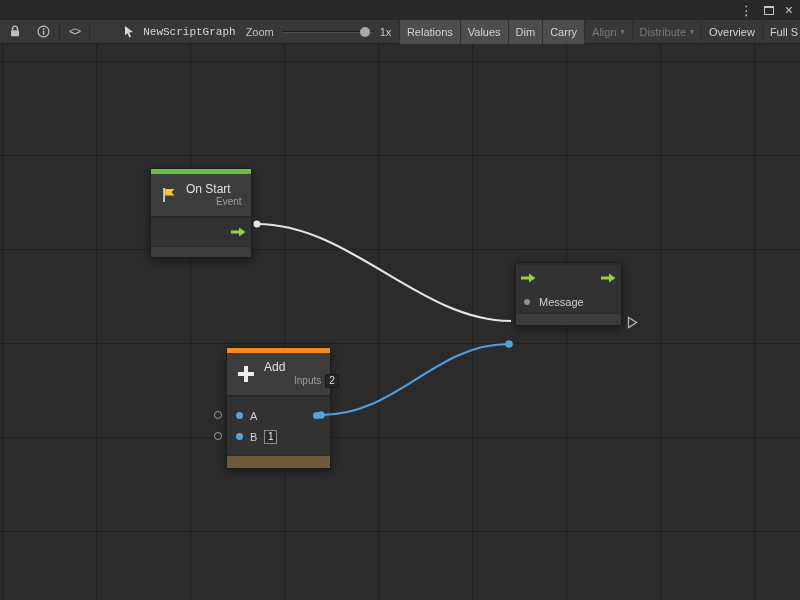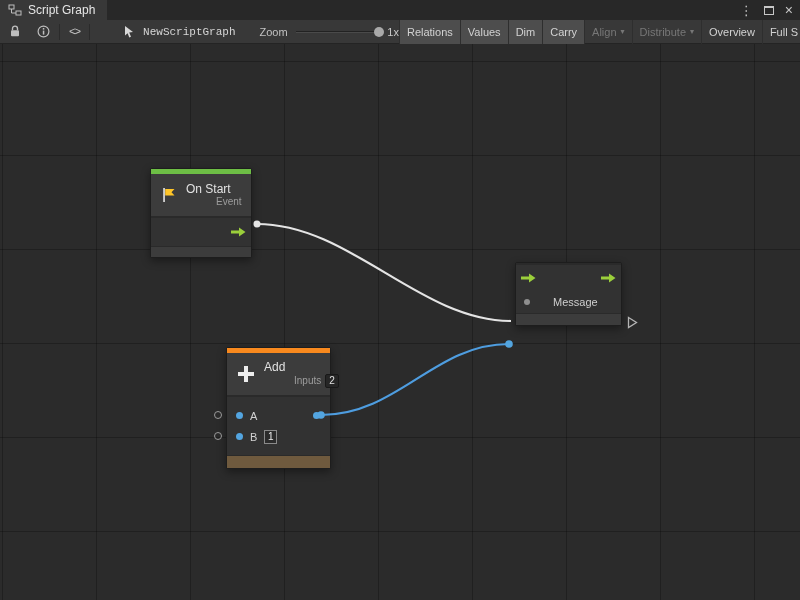--- a/index.html
+++ b/index.html
@@ -18,21 +18,21 @@
   .closex { font-size:14px; line-height:1; }
 
   
   .toolbar { position:absolute; top:20px; left:0; width:800px; height:24px;
     background:#383838; border-bottom:1px solid #242424; display:flex; align-items:center;
     color:#c9c9c9; font-size:11px; white-space:nowrap; }
   .ticon { display:inline-flex; align-items:center; justify-content:center; height:24px; padding:0 4px; }
   .sep { width:1px; height:16px; background:#2b2b2b; margin:0 5px; }
   .code-icon { font-family:"Liberation Mono", monospace; font-size:11px; color:#c9c9c9; letter-spacing:-1px; }
   .graph-name { color:#d6d6d6; margin-left:4px;font-family:Liberation Mono, monospace; }
-  .zoom-label { margin-left:24px; color:#c2c2c2; }
+  .zoom-label { margin-left:10px; color:#c2c2c2; }
   .slider { position:relative; width:92px; height:24px; margin-left:8px; }
   .slider .track { position:absolute; top:11px; left:0; right:0; height:2px; background:#222; border-bottom:1px solid #4a4a4a; }
   .slider .handle { position:absolute; top:7px; left:78px; width:10px; height:10px; border-radius:50%; background:#a9a9a9; }
   .zoom-value { margin-left:6px; color:#c9c9c9; }
   .tb-group { margin-left:auto; display:flex; height:24px; align-items:stretch; }
   .tb-btn { display:flex; align-items:center; padding:4px 7px; border-left:1px solid #2e2e2e; color:#d2d2d2; cursor:default; }
   .tb-btn.on { background:#4d4d4d; }
   .tb-btn.disabled { color:#777; }
   .tb-btn .dd { font-size:8px; margin-left:4px; color:inherit; }
   .tb-btn.last { padding-right:2px; }
@@ -52,21 +52,21 @@
   .accent { height:5px; }
   .accent.green { background:var(--accent-green); }
   .accent.orange { background:var(--accent-orange); }
   .nhead { height:42px; background:#3c3c3c; display:flex; align-items:center; padding:0 9px; gap:8px; }
   .nhead.tall { height:44px; }
   .ntitle { font-size:12px; color:#e2e2e2; line-height:14px; }
   .nsub { font-size:10px; color:#9d9d9d; line-height:12px;padding-left:30px; }
   .ndiv { height:2px; background:#2a2a2a; }
   .nports { background:#323232; }
   .flowrow { display:flex; align-items:center; padding:0 5px; }
-  .msgrow { height:22px; display:flex; align-items:center; padding:0 8px; gap:23px;
+  .msgrow { height:22px; display:flex; align-items:center; padding:0 8px; gap:9px;
     background:#323232; font-size:11px; color:#cfcfcf; }
   .nfooter { background:#3c3c3c; border-top:1px solid #2a2a2a; }
   .nfooter.brown { background:var(--footer-brown); }
   .dot { width:7px; height:7px; border-radius:50%; display:inline-block; }
   .dot.blue { background:var(--port-blue); }
   .dot.gray { width:6px; height:6px; background:#8f8f8f; }
   .hollow { position:absolute; left:-13px; width:8px; height:8px; border-radius:50%;
     border:1.5px solid #9a9a9a; background:transparent; }
   .prow { height:21px; display:flex; align-items:center; padding:0 0 0 9px; gap:7px;
     font-size:11px; color:#d2d2d2; position:relative; }
@@ -75,30 +75,20 @@
     color:#ececec; font-size:10px; text-align:center; line-height:12px; padding:0 2px; }
   .badge { background:#262626; border:1px solid #181818; border-radius:2px; color:#e0e0e0;
     font-size:10px; line-height:12px; padding:0 3px; margin-left:4px; }
   .subrow { display:flex; align-items:center; }
   .tri-out { position:absolute; right:-17px; top:52px; }
 </style>
 </head>
 <body>
 
 <div class="titlebar">
-  <div class="tab">
-    <span style="display:inline-flex">
-      <svg width="14" height="12" viewBox="0 0 14 12">
-          <rect x="1" y="1" width="5" height="4" fill="none" stroke="#bdbdbd"></rect>
-          <rect x="8" y="7" width="5" height="4" fill="none" stroke="#bdbdbd"></rect>
-          <path d="M3.5 5 v4 h4.5" fill="none" stroke="#bdbdbd"></path>
-        </svg>
-    </span>
-    <span>Script Graph</span>
-  </div>
   <div class="titlebar-right">
     <span class="kebab">⋮</span>
     <span class="maxbox"></span>
     <span class="closex">×</span>
   </div>
 </div>
 
 <div class="toolbar">
   <span class="ticon" style="margin-left:5px">
     <svg width="12" height="13" viewBox="0 0 12 13">

